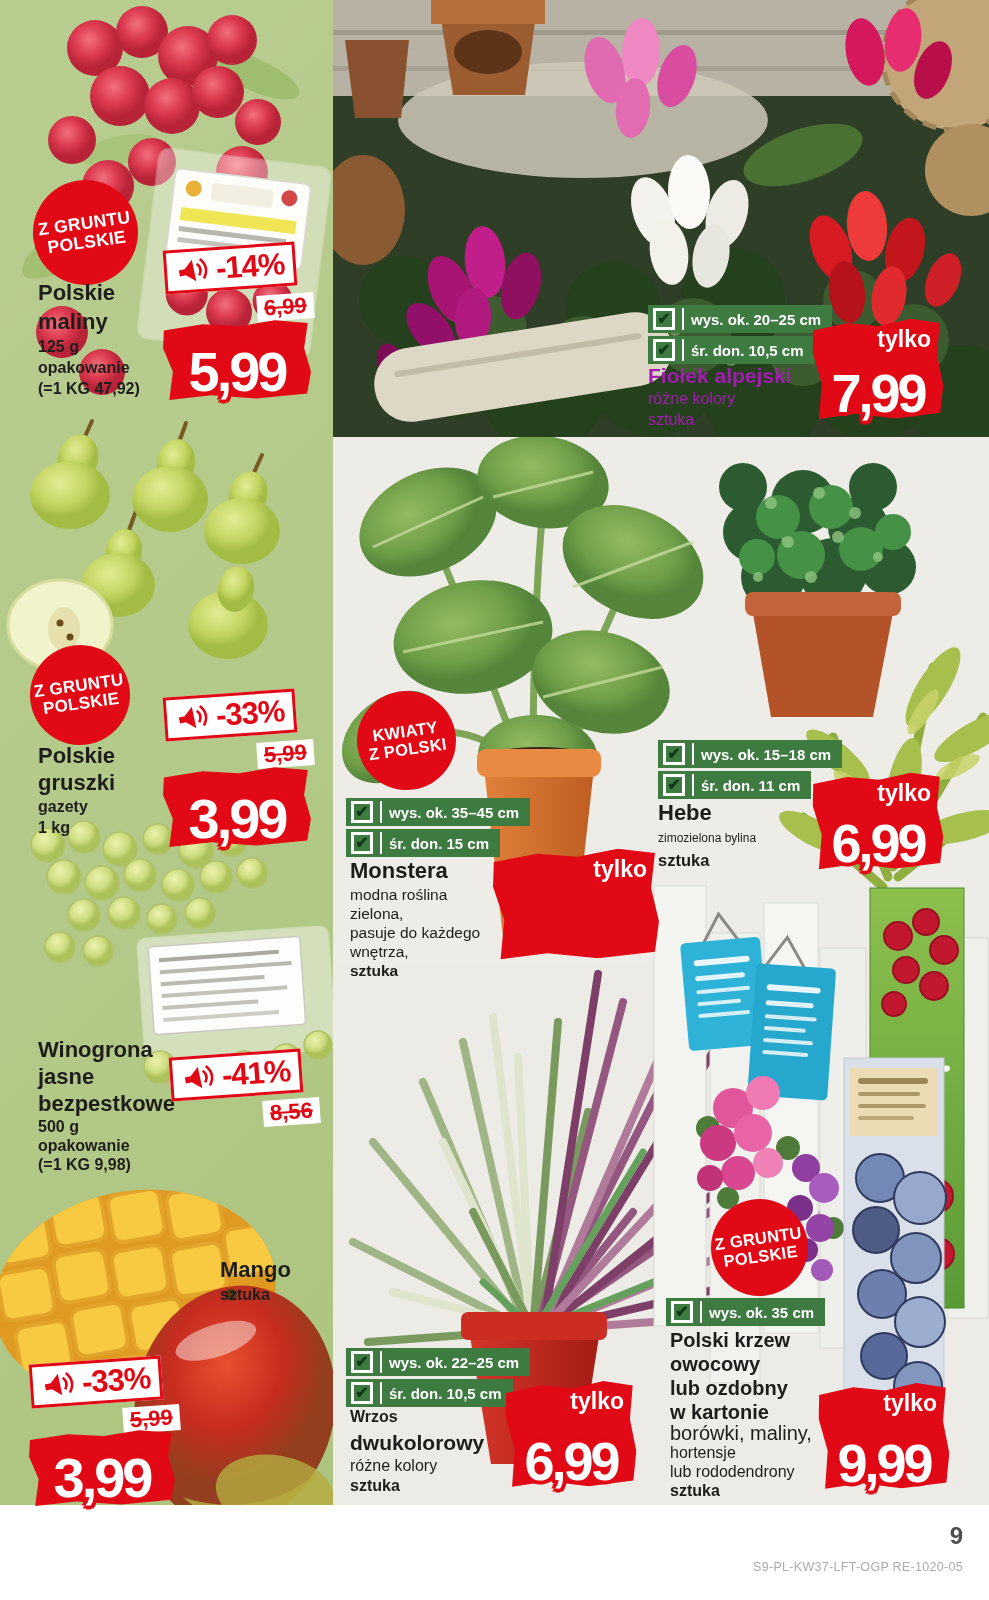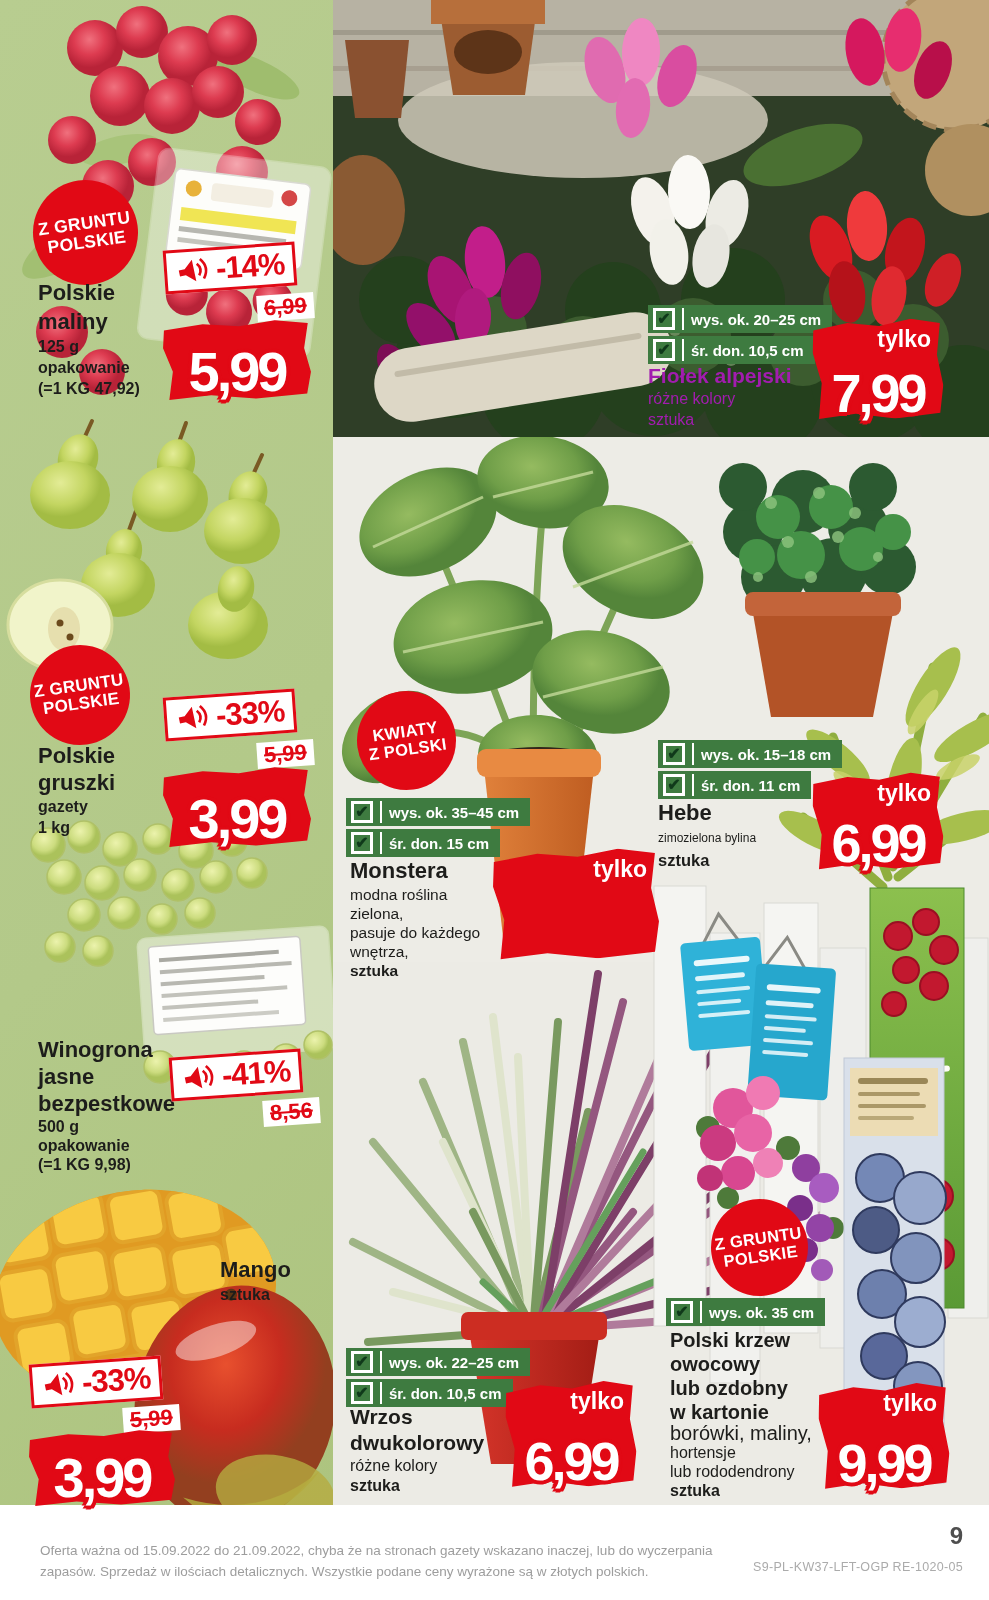--- a/index.html
+++ b/index.html
@@ -727,21 +727,21 @@
     <span class="cbox">✔</span>
       <span class="csep"></span>
     <span>wys. ok. 22–25 cm</span>
   </div>
   <div class="abs check-row" style="left:346px;top:1379px">
     <span class="cbox">✔</span>
       <span class="csep"></span>
     <span>śr. don. 10,5 cm</span>
   </div>
   <div class="abs ptext" style="left:350px;top:1404px">
-    <div class="pname" style="font-size:21px;line-height:26px">Wrzos</div>
+    <div class="pname" style="font-size:16px;line-height:26px">Wrzos</div>
     <div class="pname" style="font-size:21px;line-height:26px">dwukolorowy</div>
     <div class="pdetail" style="font-size:16px;line-height:20px">różne kolory</div>
     <div class="pdetail" style="font-size:16px;line-height:20px;font-weight:700">sztuka</div>
   </div>
   <div class="abs" style="left:505px;top:1380px;width:132px;height:108px">
     <div class="kbadge"></div>
     <span class="tylko">tylko</span>
     <span class="price-num" style="font-size:54px">6,99</span>
   </div>
 
@@ -765,20 +765,16 @@
     <div class="pdetail" style="font-size:16px;line-height:19px">hortensje</div>
     <div class="pdetail" style="font-size:16px;line-height:19px">lub rododendrony</div>
     <div class="pdetail" style="font-size:16px;line-height:19px;font-weight:700">sztuka</div>
   </div>
   <div class="abs" style="left:818px;top:1382px;width:132px;height:108px">
     <div class="kbadge"></div>
     <span class="tylko">tylko</span>
     <span class="price-num" style="font-size:54px">9,99</span>
   </div>
 
-  <div class="abs legal" style="left:40px;top:1540px">
-    <div>Oferta ważna od 15.09.2022 do 21.09.2022, chyba że na stronach gazety wskazano inaczej, lub do wyczerpania</div>
-    <div>zapasów. Sprzedaż w ilościach detalicznych. Wszystkie podane ceny wyrażone są w złotych polskich.</div>
-  </div>
   <div class="abs pageno" style="right:26px;top:1522px">9</div>
   <div class="abs code" style="right:26px;top:1560px">S9-PL-KW37-LFT-OGP  RE-1020-05</div>
 
 </div>
 
 </body></html>

